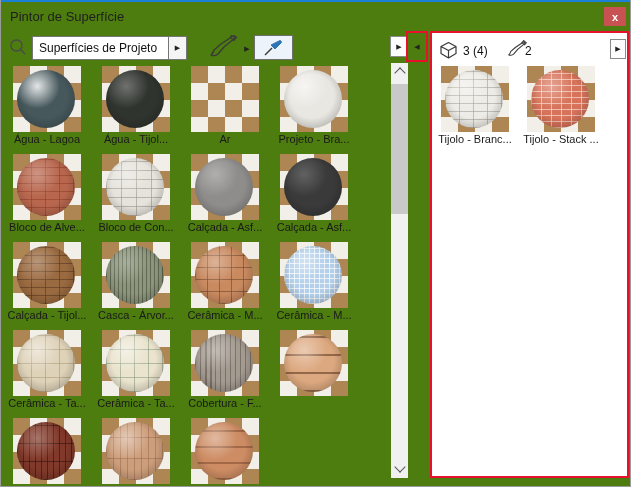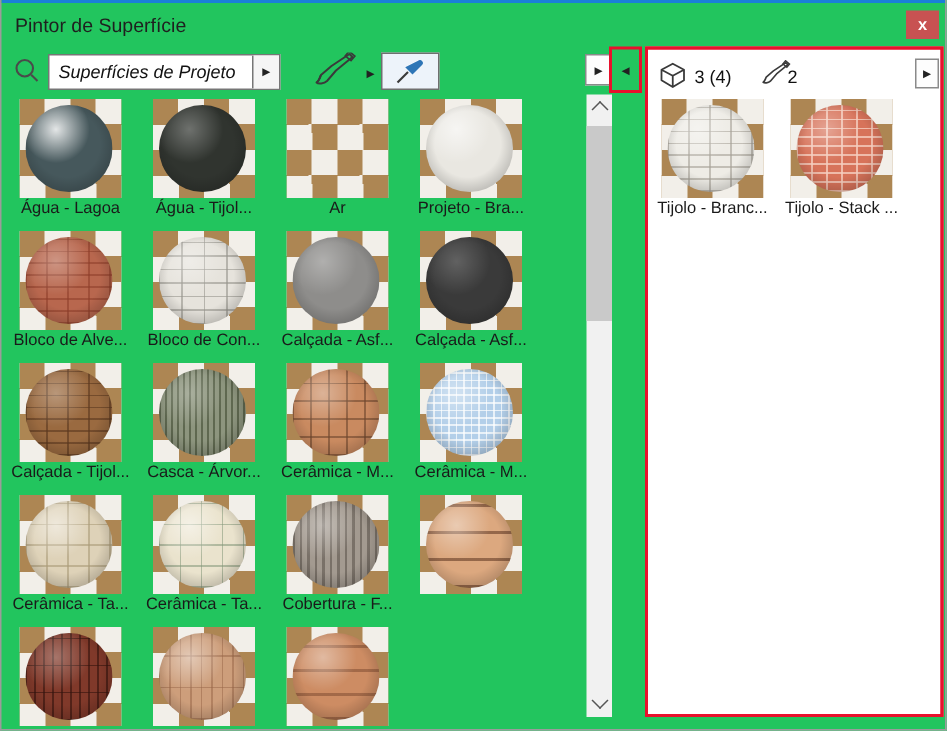--- a/index.html
+++ b/index.html
@@ -1,26 +1,26 @@
 <!DOCTYPE html>
 <html><head>
 <meta charset="utf-8">
 <style>
   html,body{margin:0;padding:0;}
   body{font-family:"Liberation Sans","DejaVu Sans",sans-serif;background:#d8d8d8;}
-  #win{position:relative;width:631px;height:487px;background:#22c55e;overflow:hidden;
+  #win{position:relative;width:631px;height:487px;background:#4d7c0f;overflow:hidden;
        border:1px solid #9b9b9b;border-top:none;box-sizing:border-box;}
   #topstripe{position:absolute;left:0;top:0;width:631px;height:2px;}
   .titlebar-text{position:absolute;left:9px;top:9px;font-size:13px;color:#1f1f1f;}
   #closebtn{position:absolute;left:603px;top:7px;width:22px;height:19px;color:#fff;
             font-size:11px;font-weight:bold;display:flex;align-items:center;justify-content:center;cursor:default;}
   
   .icon-abs{position:absolute;}
   #srcfield{position:absolute;left:31px;top:36px;width:155px;height:24px;border:1px solid #767676;
-            box-sizing:border-box;display:flex;background:#fff;font-style:italic;}
+            box-sizing:border-box;display:flex;background:#fff;}
   #srcfield .val{flex:1;font-size:12px;color:#111;padding:4px 0 0 6px;white-space:nowrap;overflow:hidden;}
   .dd-btn{width:17px;border-left:1px solid #767676;background:#f5f5f5;display:flex;align-items:center;justify-content:center;font-size:7px;color:#222;}
   .sq-btn{position:absolute;border:1px solid #8a8a8a;background:#fdfdfd;display:flex;align-items:center;justify-content:center;font-size:7px;color:#222;box-sizing:border-box;}
   .flat-arrow{position:absolute;font-size:7px;color:#222;display:flex;align-items:center;justify-content:center;}
   #pickbtn{position:absolute;left:253px;top:35px;width:39px;height:25px;border:1px solid #6f6f6f;background:#edf3fa;box-sizing:border-box;display:flex;align-items:center;justify-content:center;}
   
   .ann{position:absolute;border:2px solid;pointer-events:none;box-sizing:border-box;}
   #ann-collapse{left:405px;top:31px;width:22px;height:31px;}
   #collapsebtn{position:absolute;left:407px;top:33px;width:18px;height:27px;display:flex;align-items:center;justify-content:center;font-size:7px;color:#222;}
   

